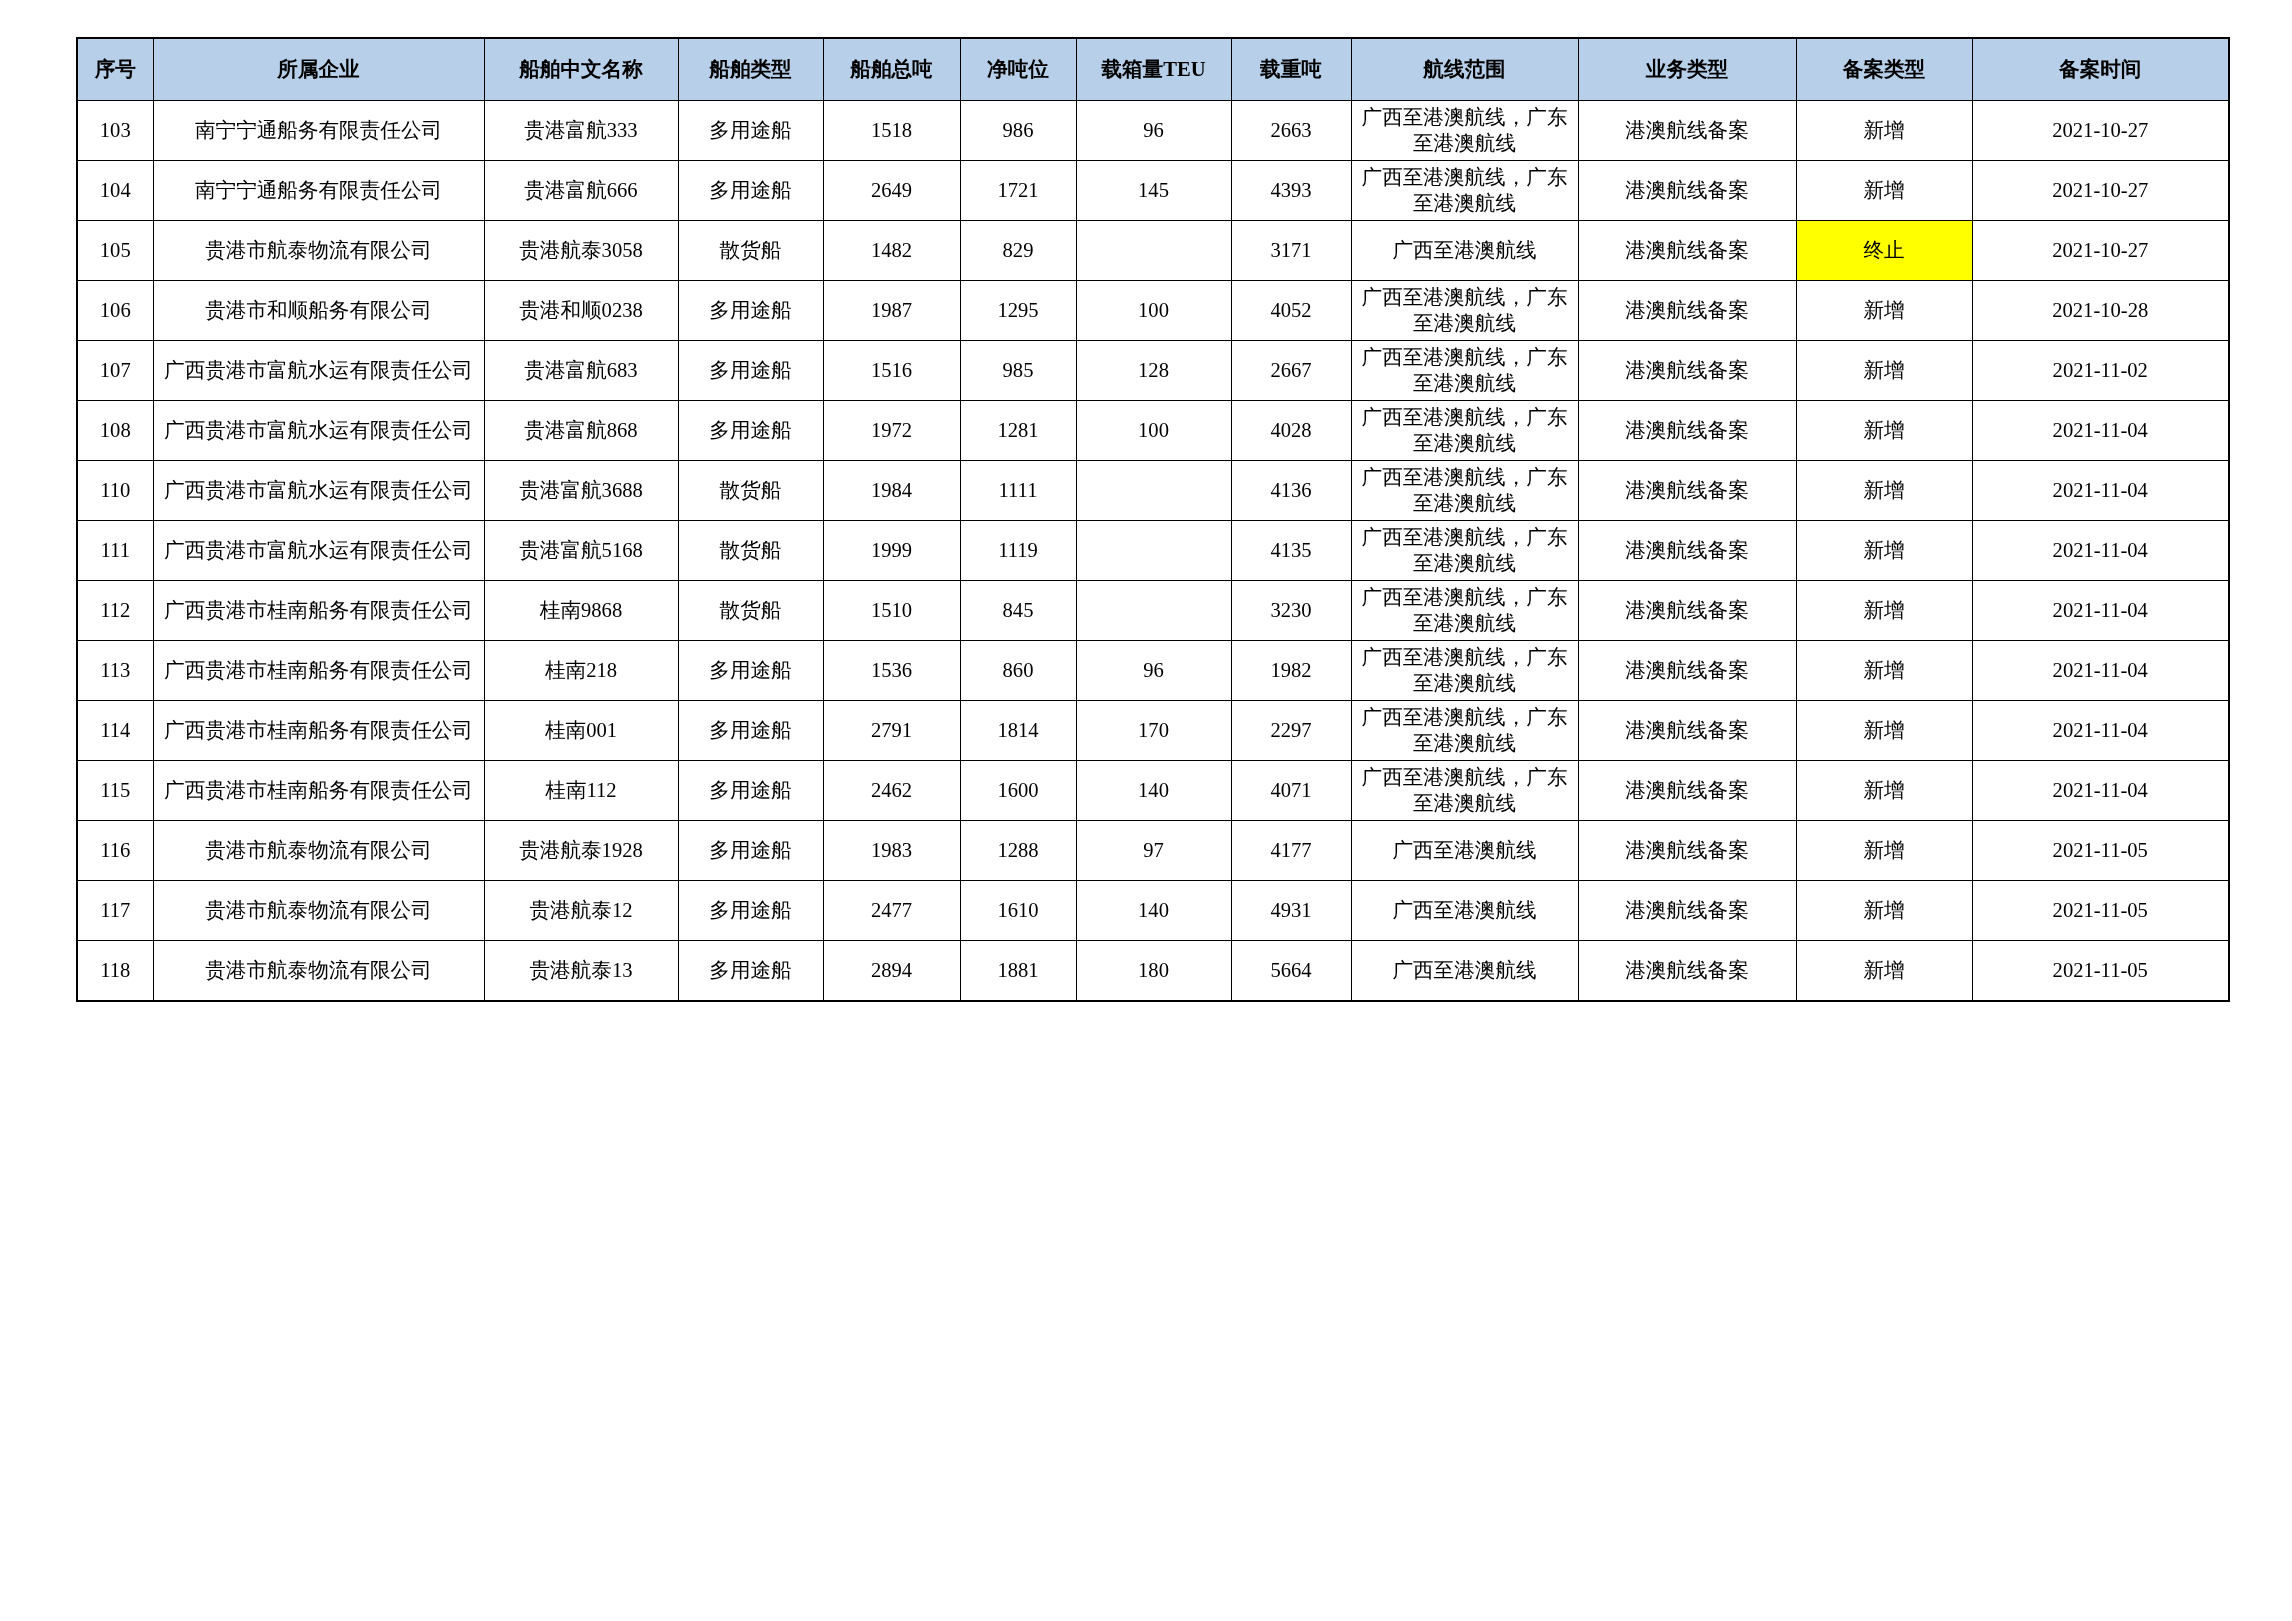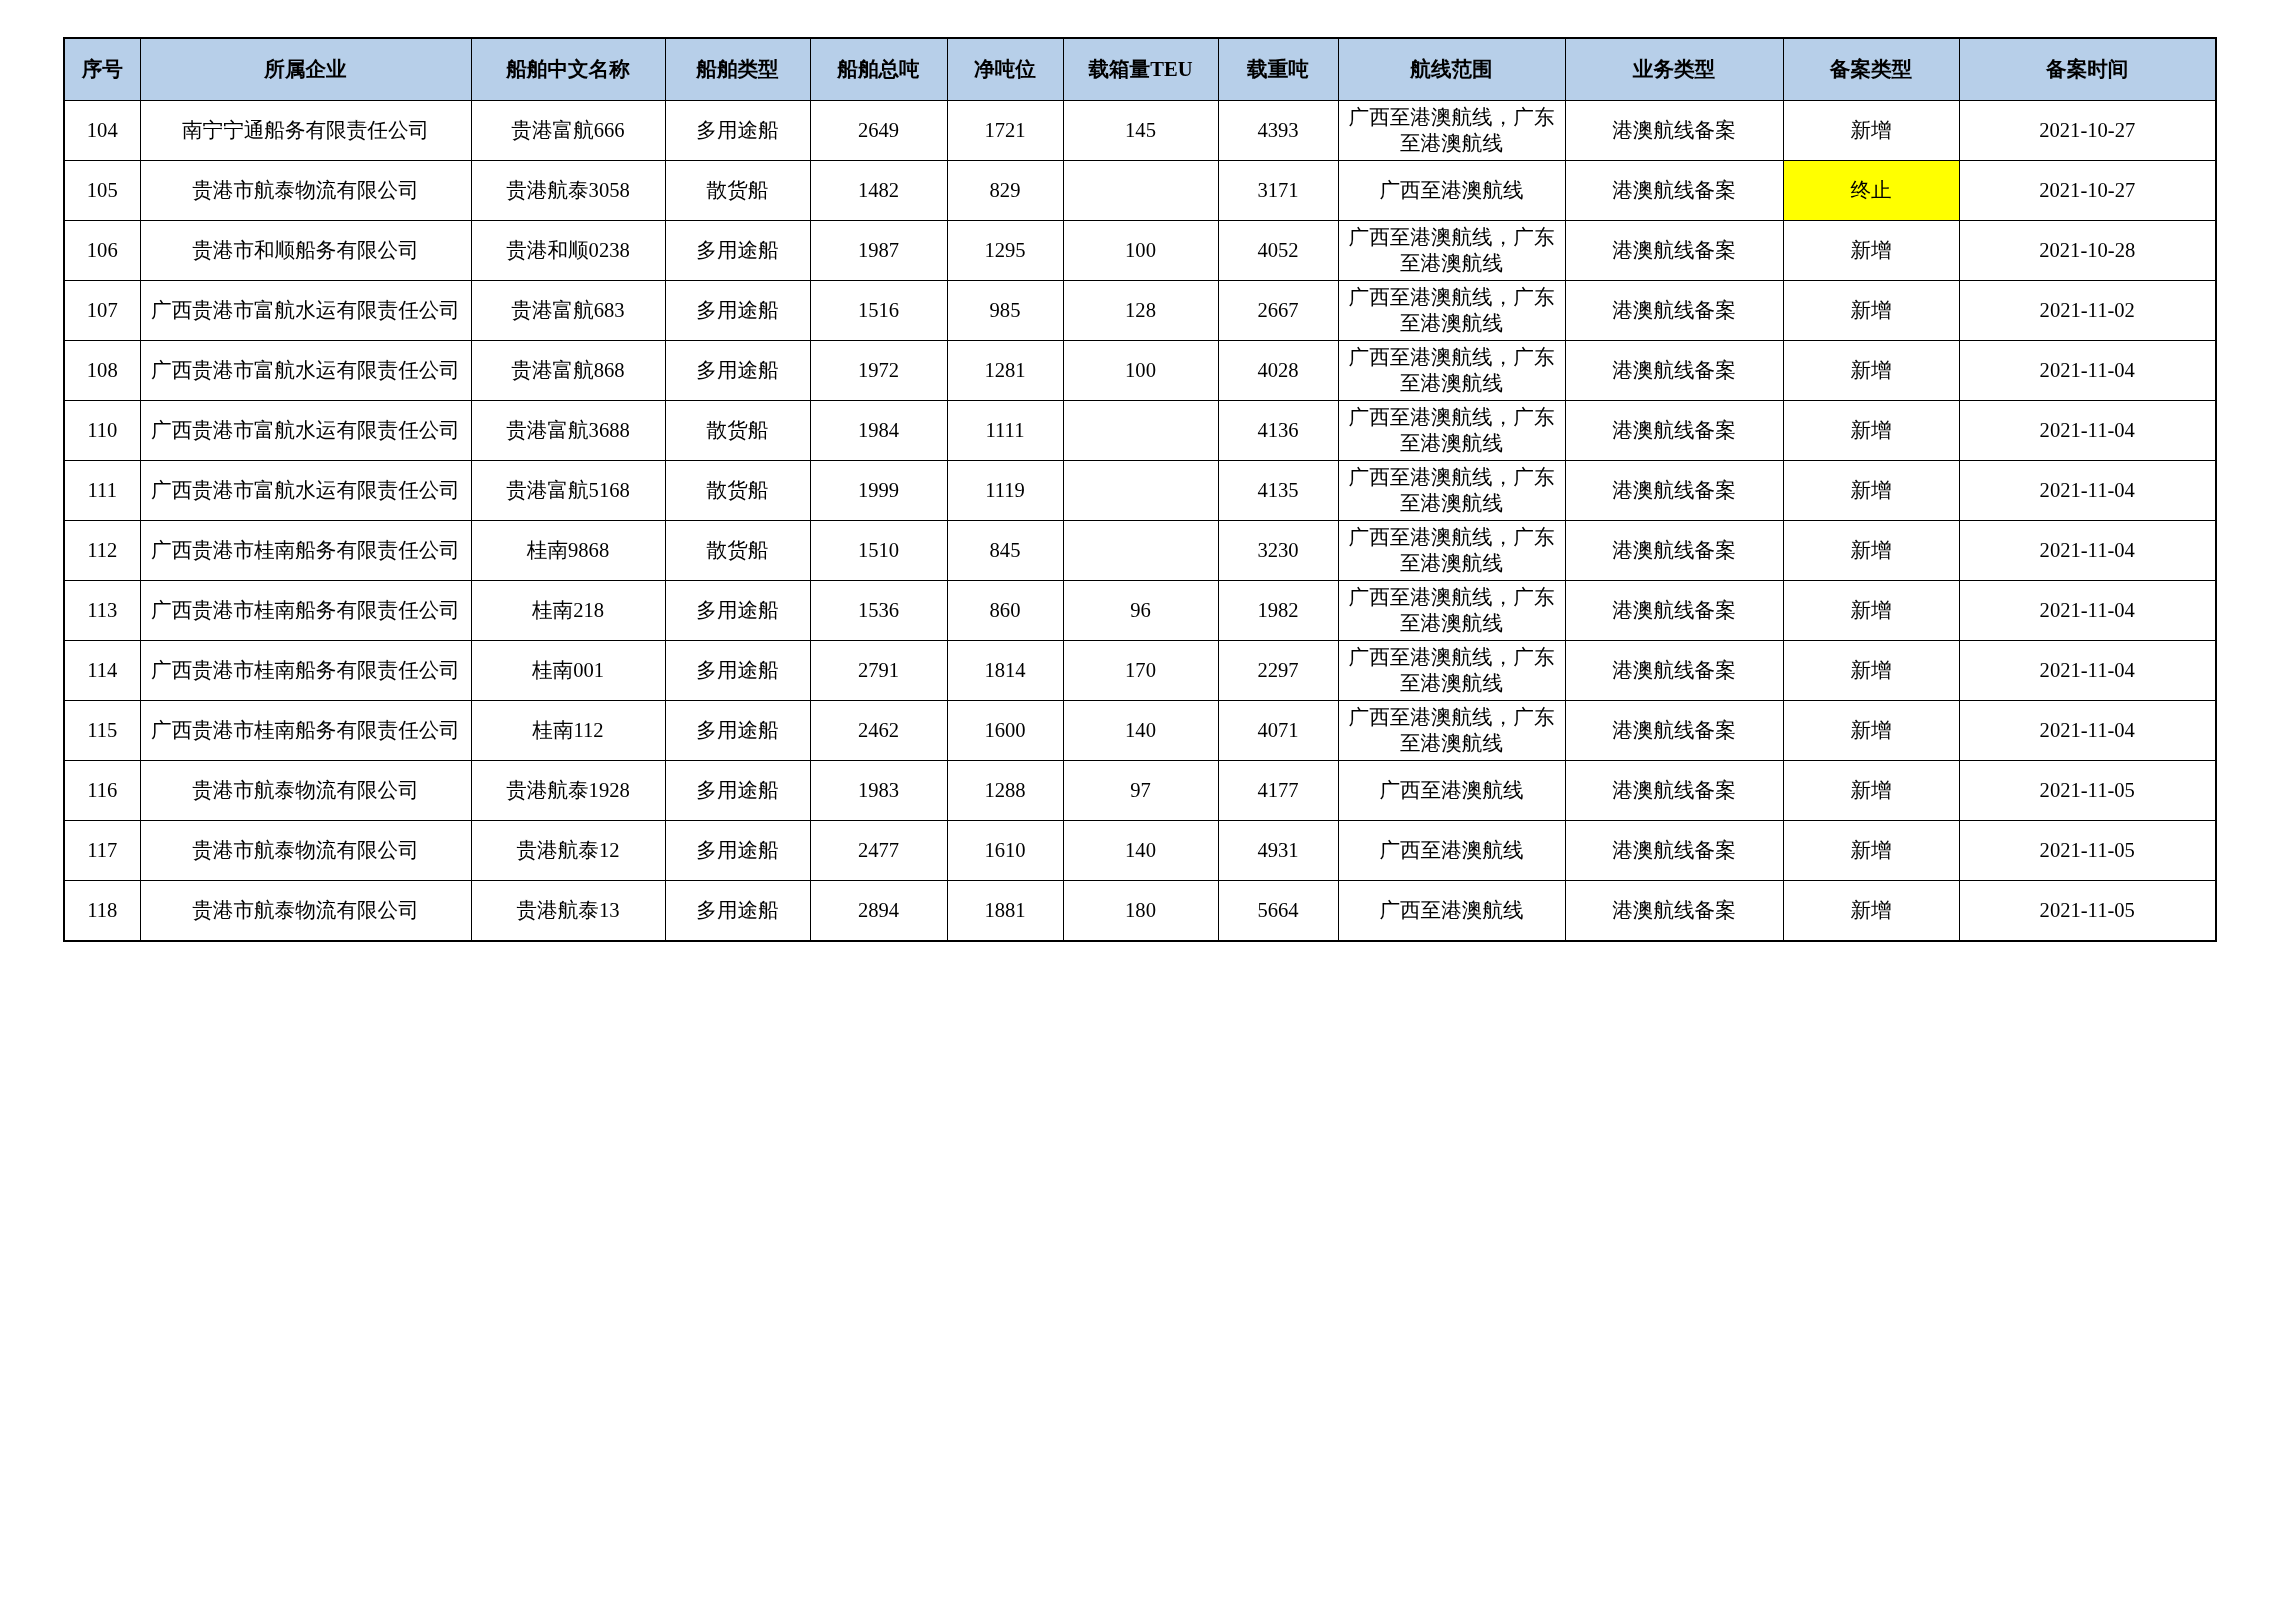--- a/index.html
+++ b/index.html
@@ -8,21 +8,21 @@
     background: #ffffff;
   }
   body {
     width: 2293px;
     height: 1621px;
     font-family: "Liberation Serif", "DejaVu Serif", serif;
     position: relative;
   }
   #sheet {
     position: absolute;
-    left: 63px;
+    left: 76px;
     top: 37px;
     width: 1880px;
   }
   table.ship-table {
     border-collapse: collapse;
     table-layout: fixed;
     width: 2152px;
     border: 2px solid #000;
   }
   table.ship-table th,
@@ -102,20 +102,34 @@
         <th>载箱量TEU</th>
         <th>载重吨</th>
         <th>航线范围</th>
         <th>业务类型</th>
         <th>备案类型</th>
         <th>备案时间</th>
       </tr>
     </thead>
     <tbody id="tbody">
         <tr>
+          <td class="num">103</td>
+          <td class="small">南宁宁通船务有限责任公司</td>
+          <td class="small">贵港富航333</td>
+          <td class="small">多用途船</td>
+          <td class="num">1518</td>
+          <td class="num">986</td>
+          <td class="num">96</td>
+          <td class="num">2663</td>
+          <td class="route">广西至港澳航线，广东至港澳航线</td>
+          <td class="small">港澳航线备案</td>
+          <td class="small">新增</td>
+          <td class="num">2021-10-27</td>
+        </tr>
+        <tr>
           <td class="num">104</td>
           <td class="small">南宁宁通船务有限责任公司</td>
           <td class="small">贵港富航666</td>
           <td class="small">多用途船</td>
           <td class="num">2649</td>
           <td class="num">1721</td>
           <td class="num">145</td>
           <td class="num">4393</td>
           <td class="route">广西至港澳航线，广东至港澳航线</td>
           <td class="small">港澳航线备案</td>

